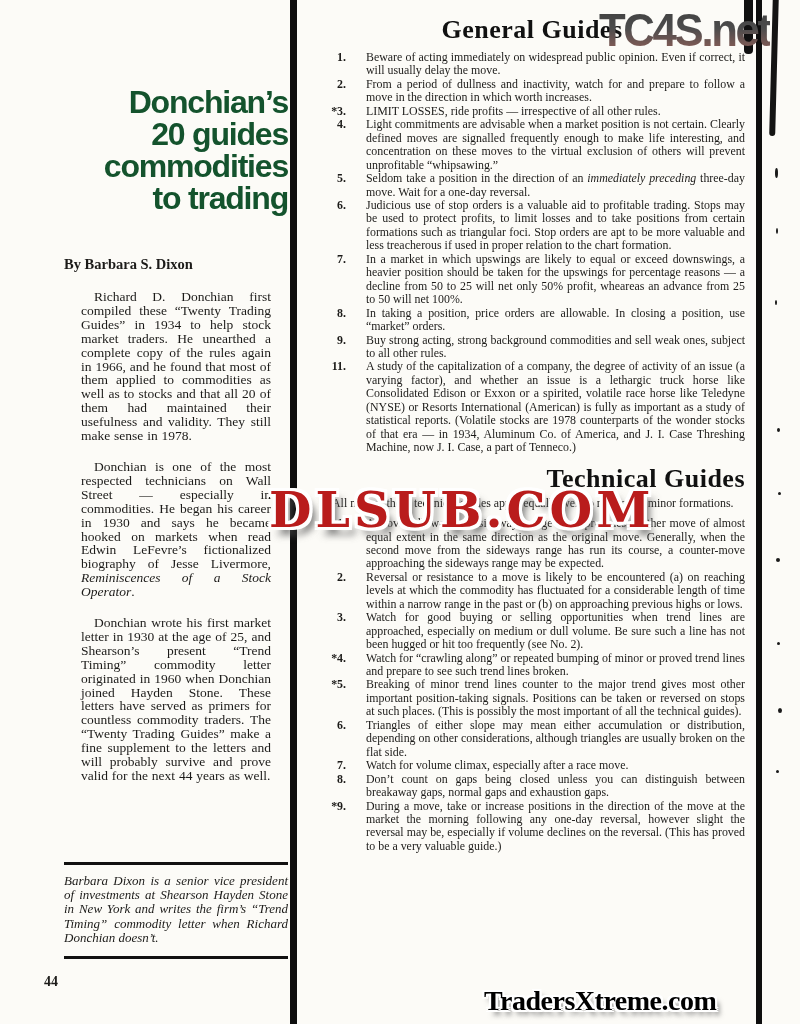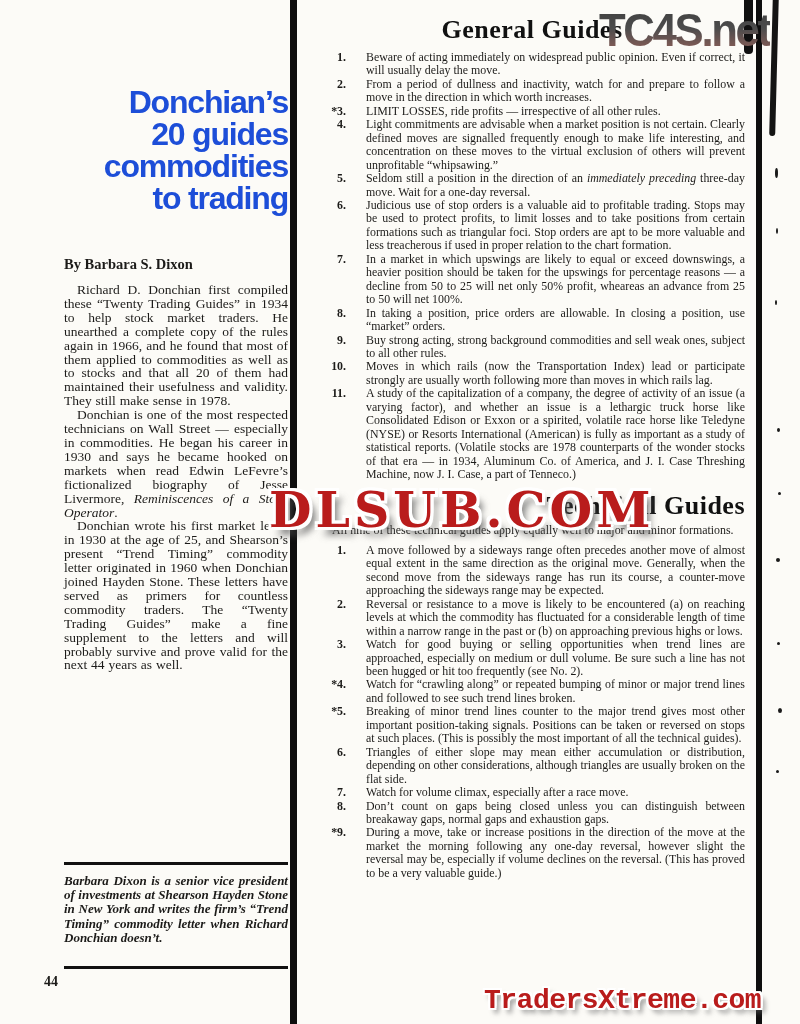--- a/index.html
+++ b/index.html
@@ -14,30 +14,30 @@
   .page-edge-line{position:absolute;left:756px;top:0;width:6px;height:1024px;background:#0e0e0e;}
   .artifact-line{position:absolute;left:771px;top:-4px;width:6px;height:140px;background:#141414;border-radius:4px;transform:rotate(1.5deg);}
   .corner-blob{position:absolute;left:744px;top:0;width:9px;height:54px;background:#101010;border-radius:0 0 4px 4px;}
   .dot{position:absolute;background:#1a1a1a;border-radius:50%;}
 
   
   .left-col{position:absolute;left:64px;top:86px;width:224px;}
   .title{
     font-family:"Liberation Sans",sans-serif;font-weight:bold;
     font-size:32px;line-height:32px;letter-spacing:-1.2px;
-    text-align:right;color:#1d4ed8;
+    text-align:right;color:#14532d;
   }
   .byline{margin-top:42px;font-size:14.5px;font-weight:bold;}
   .paras{margin-top:10px;font-size:13.5px;line-height:13.9px;text-align:justify;}
-  .paras p{margin:0;text-indent:13px;word-spacing:0.5px;}
+  .paras p{margin:17px;text-indent:13px;word-spacing:0.5px;}
   .bio-box{
     position:absolute;left:64px;top:862px;width:224px;
     border-top:3px solid #111;border-bottom:3px solid #111;
-    padding:9px 0 21px;
-    font-size:13px;line-height:14.2px;font-style:italic;font-weight:bold;
+    padding:9px 0 11px;
+    font-size:13px;line-height:14.2px;font-style:italic;font-weight:normal;
     text-align:justify;
   }
   .page-num{position:absolute;left:44px;top:974px;font-size:14px;font-weight:bold;}
 
   
   .right-col{position:absolute;left:319px;top:16px;width:426px;}
   .guide-heading{
     font-size:26px;line-height:28px;font-weight:bold;text-align:center;
     letter-spacing:0.5px;color:#111;
   }
@@ -62,23 +62,23 @@
     font-family:"DejaVu Serif",serif;font-weight:bold;
     font-size:49px;letter-spacing:4px;line-height:52px;
     color:#b91c1c;
     text-shadow:
       -3px -3px 0 #fff, 3px -3px 0 #fff, -3px 3px 0 #fff, 3px 3px 0 #fff,
       -3px 0 0 #fff, 3px 0 0 #fff, 0 -3px 0 #fff, 0 3px 0 #fff,
       6px 8px 7px rgba(90,90,90,0.75);
   }
   .wm-traders{
     position:absolute;left:484px;top:985px;white-space:nowrap;
-    font-family:Liberation Mono, monospace;font-weight:bold;
+    font-family:Liberation Serif, serif;font-weight:bold;
     font-size:28px;letter-spacing:-0.5px;
-    color:#b91c1c;
+    color:#000000;
     text-shadow:
       -2px -2px 0 #fff, 2px -2px 0 #fff, -2px 2px 0 #fff, 2px 2px 0 #fff,
       -2px 0 0 #fff, 2px 0 0 #fff, 0 -2px 0 #fff, 0 2px 0 #fff,
       4px 5px 5px rgba(110,110,110,0.8);
   }
 </style>
 </head>
 <body>
 
 <div class="page">
@@ -129,41 +129,37 @@
         <div class="guide-item">
           <span class="gmark">*3.</span>
           <div class="gtext"><span>LIMIT LOSSES, ride profits — irrespective of all other rules.</span></div>
         </div>
         <div class="guide-item">
           <span class="gmark">4.</span>
           <div class="gtext"><span>Light commitments are advisable when a market position is not certain. Clearly defined moves are signalled frequently enough to make life interesting, and concentration on these moves to the virtual exclusion of others will prevent unprofitable “whipsawing.”</span></div>
         </div>
         <div class="guide-item">
           <span class="gmark">5.</span>
-          <div class="gtext"><span>Seldom still a position in the direction of an </span><i>immediately preceding</i><span> three-day move. Wait for a one-day reversal.</span></div>
+          <div class="gtext"><span>Seldom take a position in the direction of an </span><i>immediately preceding</i><span> three-day move. Wait for a one-day reversal.</span></div>
         </div>
         <div class="guide-item">
           <span class="gmark">6.</span>
           <div class="gtext"><span>Judicious use of stop orders is a valuable aid to profitable trading. Stops may be used to protect profits, to limit losses and to take positions from certain formations such as triangular foci. Stop orders are apt to be more valuable and less treacherous if used in proper relation to the chart formation.</span></div>
         </div>
         <div class="guide-item">
           <span class="gmark">7.</span>
           <div class="gtext"><span>In a market in which upswings are likely to equal or exceed downswings, a heavier position should be taken for the upswings for percentage reasons — a decline from 50 to 25 will net only 50% profit, wheareas an advance from 25 to 50 will net 100%.</span></div>
         </div>
         <div class="guide-item">
           <span class="gmark">8.</span>
           <div class="gtext"><span>In taking a position, price orders are allowable. In closing a position, use “market” orders.</span></div>
         </div>
         <div class="guide-item">
           <span class="gmark">9.</span>
           <div class="gtext"><span>Buy strong acting, strong background commodities and sell weak ones, subject to all other rules.</span></div>
-        </div>
-        <div class="guide-item">
-          <span class="gmark">10.</span>
-          <div class="gtext"><span>Moves in which rails (now the Transportation Index) lead or participate strongly are usually worth following more than moves in which rails lag.</span></div>
         </div>
         <div class="guide-item">
           <span class="gmark">11.</span>
           <div class="gtext"><span>A study of the capitalization of a company, the degree of activity of an issue (a varying factor), and whether an issue is a lethargic truck horse like Consolidated Edison or Exxon or a spirited, volatile race horse like Teledyne (NYSE) or Resorts International (American) is fully as important as a study of statistical reports. (Volatile stocks are 1978 counterparts of the wonder stocks of that era — in 1934, Aluminum Co. of America, and J. I. Case Threshing Machine, now J. I. Case, a part of Tenneco.)</span></div>
         </div>
       </div>
     <div class="guide-heading tech-heading">Technical Guides</div>
     <div class="tech-intro">All nine of these technical guides apply equally well to major and minor formations.</div>
     <div class="guide-list">
         <div class="guide-item">
@@ -173,21 +169,21 @@
         <div class="guide-item">
           <span class="gmark">2.</span>
           <div class="gtext"><span>Reversal or resistance to a move is likely to be encountered (a) on reaching levels at which the commodity has fluctuated for a considerable length of time within a narrow range in the past or (b) on approaching previous highs or lows.</span></div>
         </div>
         <div class="guide-item">
           <span class="gmark">3.</span>
           <div class="gtext"><span>Watch for good buying or selling opportunities when trend lines are approached, especially on medium or dull volume. Be sure such a line has not been hugged or hit too frequently (see No. 2).</span></div>
         </div>
         <div class="guide-item">
           <span class="gmark">*4.</span>
-          <div class="gtext"><span>Watch for “crawling along” or repeated bumping of minor or major trend lines and followed to see such trend lines broken.</span></div>
+          <div class="gtext"><span>Watch for “crawling along” or repeated bumping of minor or proved trend lines and prepare to see such trend lines broken.</span></div>
         </div>
         <div class="guide-item">
           <span class="gmark">*5.</span>
           <div class="gtext"><span>Breaking of minor trend lines counter to the major trend gives most other important position-taking signals. Positions can be taken or reversed on stops at such places. (This is possibly the most important of all the technical guides).</span></div>
         </div>
         <div class="guide-item">
           <span class="gmark">6.</span>
           <div class="gtext"><span>Triangles of either slope may mean either accumulation or distribution, depending on other considerations, although triangles are usually broken on the flat side.</span></div>
         </div>
         <div class="guide-item">

